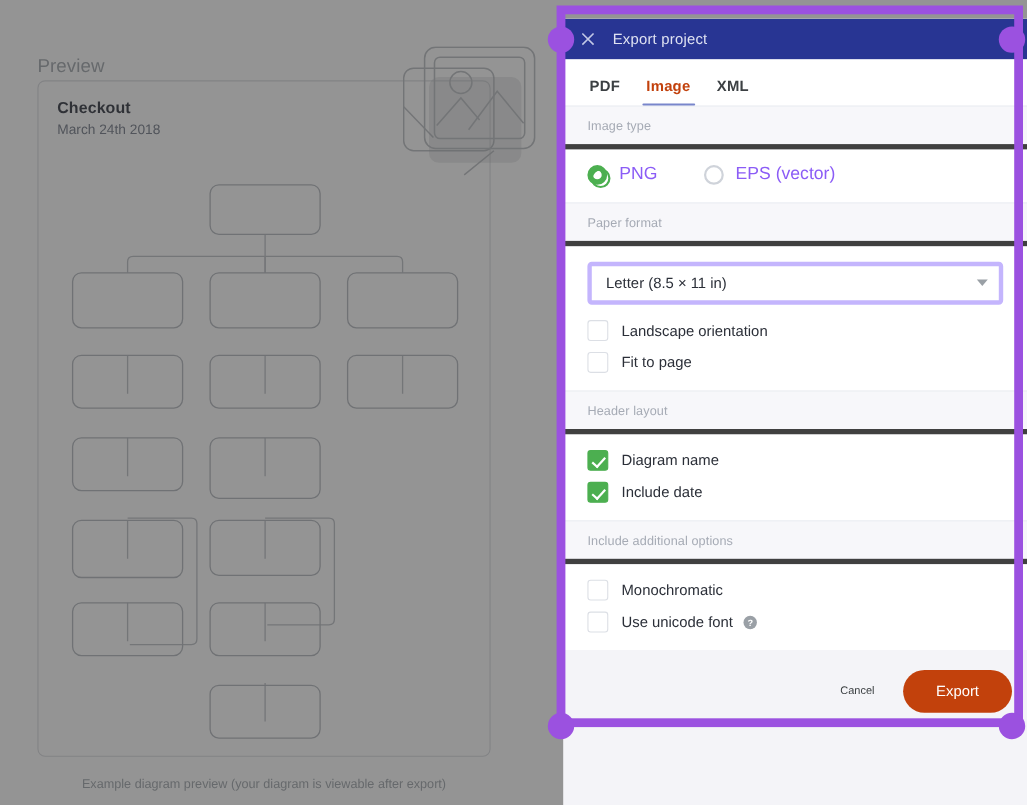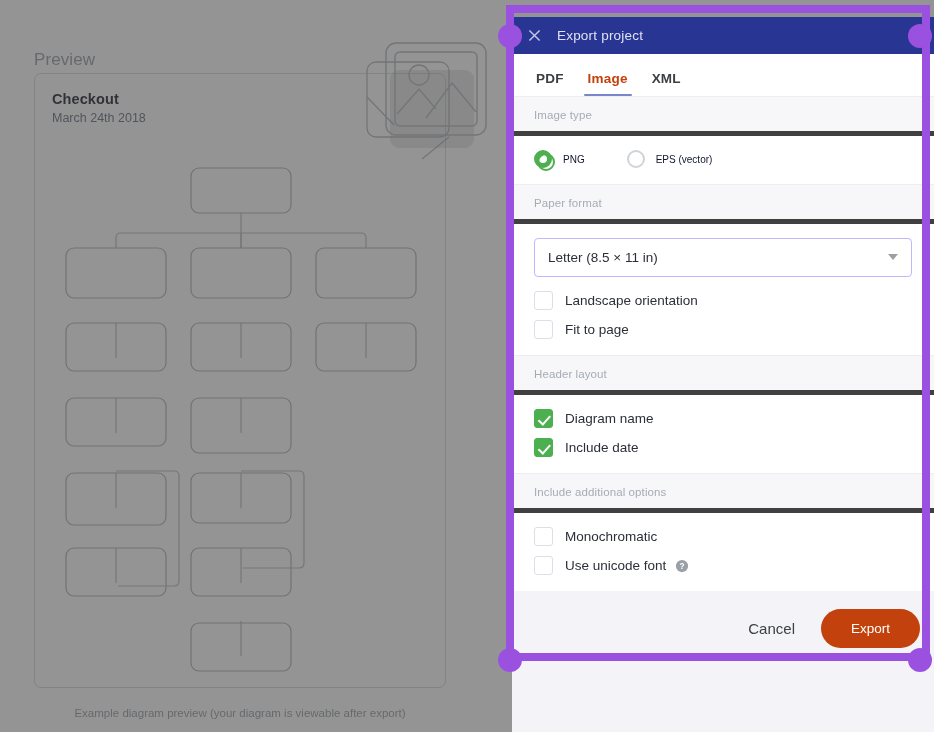--- a/index.html
+++ b/index.html
@@ -190,30 +190,30 @@
   }
   .radio.checked::after {
     content: "";
     position: absolute;
     left: -2px; top: -2px;
     width: 18px; height: 18px;
     border-radius: 50%;
     box-sizing: border-box;
     border: 2px solid #4caf50;
   }
-  .radio-label { font-size: 10px; color: #0f172a; }
+  .radio-label { font-size: 16px; color: #8b5cf6; }
 
   .select-wrap {
     position: relative;
     margin-bottom: 14px;
   }
   .select-box {
     width: 100%;
     height: 39px;
-    border: 1px solid #c4b5fd;
+    border: 4px solid #c4b5fd;
     border-radius: 4px;
     background: #ffffff;
     box-sizing: border-box;
     display: flex;
     align-items: center;
     padding: 0 13px;
     font-size: 13.5px;
     color: #2b2f38;
     cursor: pointer;
   }
@@ -268,21 +268,21 @@
 
   #dialog-footer {
     background: #f4f4f8;
     height: 75px;
     display: flex;
     align-items: center;
     justify-content: flex-end;
     padding-right: 14px;
   }
   #cancel-button {
-    font-size: 15px;
+    font-size: 10px;
     color: #3c4043;
     background: none;
     border: none;
     cursor: pointer;
     padding: 10px 16px;
     font-family: inherit;
   }
   #export-button {
     font-size: 13.5px;
     color: #ffffff;

